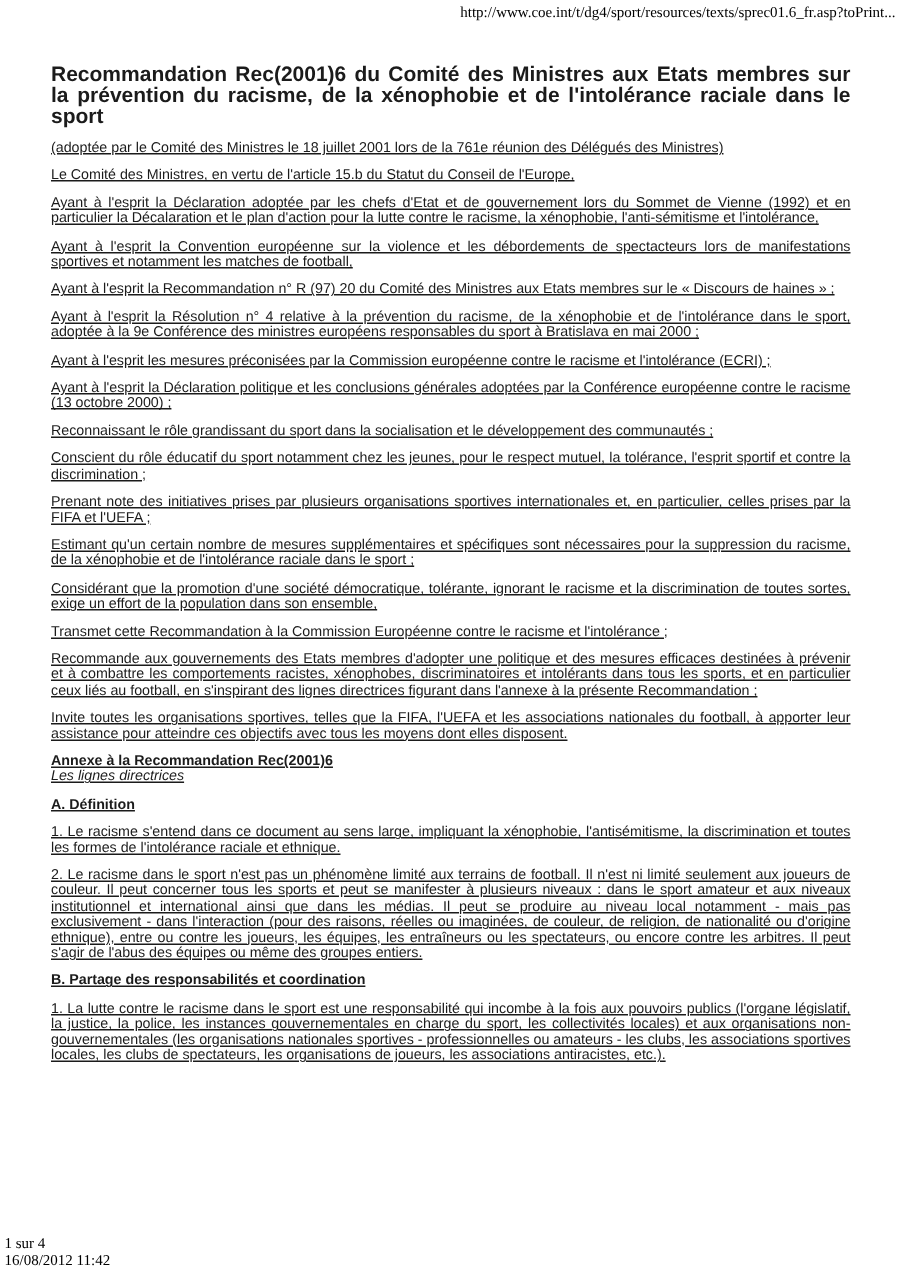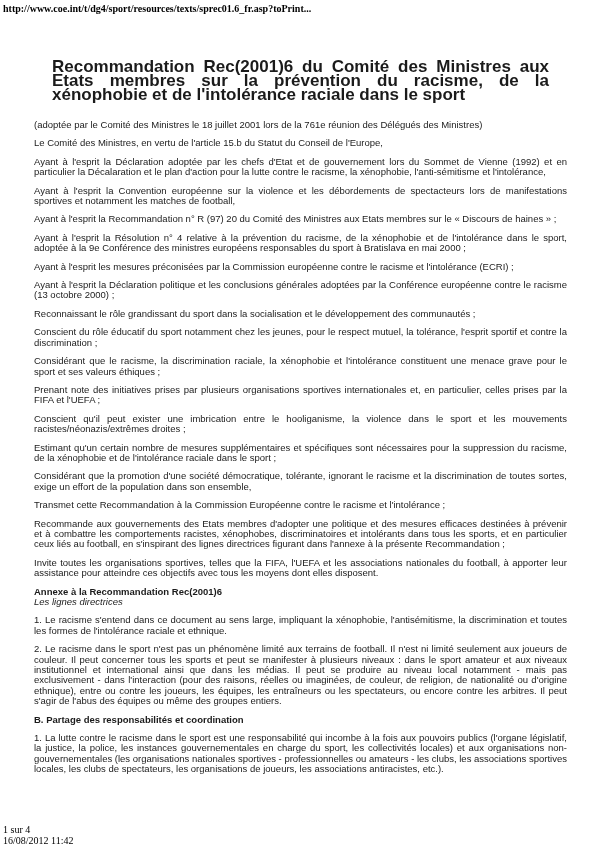--- a/index.html
+++ b/index.html
@@ -11,44 +11,45 @@
     overflow: hidden;
     color: #1b1b1b;
     font-family: "Liberation Sans", sans-serif;
     box-sizing: border-box;
   }
   .print-header {
     position: absolute;
     top: 3px;
     left: 3px;
     right: 3px;
+    text-align: right;
     font-family: "Liberation Serif", serif;
     font-size: 10px;
     color: #000000;
     white-space: nowrap;
-    font-weight: bold;
   }
   .content {
     position: absolute;
     top: 42px;
     left: 34px;
     right: 33px;
   }
   .doc-title {
-    margin: 18px;
-    font-size: 17px;
+    margin: 0;
+    font-size: 14px;
     line-height: 14px;
     font-weight: bold;
     text-align: justify;
   }
   .content p.block {
     margin: 8px 0 0 0;
     font-size: 9.5px;
     line-height: 10.4px;
     text-align: justify;
+    text-decoration: underline;
   }
   .content p.block.first { margin-top: 10px; }
   .content p.block.bold { font-weight: bold; }
   .content p.block.italic { font-style: italic; }
   .content p.block.attached { margin-top: 0; }
   .print-footer {
     position: absolute;
     bottom: 4px;
     left: 3px;
     right: 3px;
@@ -73,30 +74,29 @@
     <p class="block first">(adoptée par le Comité des Ministres le 18 juillet 2001 lors de la 761e réunion des Délégués des Ministres)</p>
     <p class="block">Le Comité des Ministres, en vertu de l'article 15.b du Statut du Conseil de l'Europe,</p>
     <p class="block">Ayant à l'esprit la Déclaration adoptée par les chefs d'Etat et de gouvernement lors du Sommet de Vienne (1992) et en particulier la Décalaration et le plan d'action pour la lutte contre le racisme, la xénophobie, l'anti-sémitisme et l'intolérance,</p>
     <p class="block">Ayant à l'esprit la Convention européenne sur la violence et les débordements de spectacteurs lors de manifestations sportives et notamment les matches de football,</p>
     <p class="block">Ayant à l'esprit la Recommandation n° R (97) 20 du Comité des Ministres aux Etats membres sur le « Discours de haines » ;</p>
     <p class="block">Ayant à l'esprit la Résolution n° 4 relative à la prévention du racisme, de la xénophobie et de l'intolérance dans le sport, adoptée à la 9e Conférence des ministres européens responsables du sport à Bratislava en mai 2000 ;</p>
     <p class="block">Ayant à l'esprit les mesures préconisées par la Commission européenne contre le racisme et l'intolérance (ECRI) ;</p>
     <p class="block">Ayant à l'esprit la Déclaration politique et les conclusions générales adoptées par la Conférence européenne contre le racisme (13 octobre 2000) ;</p>
     <p class="block">Reconnaissant le rôle grandissant du sport dans la socialisation et le développement des communautés ;</p>
     <p class="block">Conscient du rôle éducatif du sport notamment chez les jeunes, pour le respect mutuel, la tolérance, l'esprit sportif et contre la discrimination ;</p>
-    <p class="block">Considérant que le racisme, la discrimination raciale, la xénophobie et l'intolérance constituent une menace grave pour le sport et ses valeurs éthiques ;</p>
     <p class="block">Prenant note des initiatives prises par plusieurs organisations sportives internationales et, en particulier, celles prises par la FIFA et l'UEFA ;</p>
-    <p class="block">Conscient qu'il peut exister une imbrication entre le hooliganisme, la violence dans le sport et les mouvements racistes/néonazis/extrêmes droites ;</p>
     <p class="block">Estimant qu'un certain nombre de mesures supplémentaires et spécifiques sont nécessaires pour la suppression du racisme, de la xénophobie et de l'intolérance raciale dans le sport ;</p>
     <p class="block">Considérant que la promotion d'une société démocratique, tolérante, ignorant le racisme et la discrimination de toutes sortes, exige un effort de la population dans son ensemble,</p>
     <p class="block">Transmet cette Recommandation à la Commission Européenne contre le racisme et l'intolérance ;</p>
     <p class="block">Recommande aux gouvernements des Etats membres d'adopter une politique et des mesures efficaces destinées à prévenir et à combattre les comportements racistes, xénophobes, discriminatoires et intolérants dans tous les sports, et en particulier ceux liés au football, en s'inspirant des lignes directrices figurant dans l'annexe à la présente Recommandation ;</p>
     <p class="block">Invite toutes les organisations sportives, telles que la FIFA, l'UEFA et les associations nationales du football, à apporter leur assistance pour atteindre ces objectifs avec tous les moyens dont elles disposent.</p>
     <p class="block bold">Annexe à la Recommandation Rec(2001)6</p>
     <p class="block italic attached">Les lignes directrices</p>
+    <p class="block bold">A. Définition</p>
     <p class="block">1. Le racisme s'entend dans ce document au sens large, impliquant la xénophobie, l'antisémitisme, la discrimination et toutes les formes de l'intolérance raciale et ethnique.</p>
     <p class="block">2. Le racisme dans le sport n'est pas un phénomène limité aux terrains de football. Il n'est ni limité seulement aux joueurs de couleur. Il peut concerner tous les sports et peut se manifester à plusieurs niveaux : dans le sport amateur et aux niveaux institutionnel et international ainsi que dans les médias. Il peut se produire au niveau local notamment - mais pas exclusivement - dans l'interaction (pour des raisons, réelles ou imaginées, de couleur, de religion, de nationalité ou d'origine ethnique), entre ou contre les joueurs, les équipes, les entraîneurs ou les spectateurs, ou encore contre les arbitres. Il peut s'agir de l'abus des équipes ou même des groupes entiers.</p>
     <p class="block bold">B. Partage des responsabilités et coordination</p>
     <p class="block">1. La lutte contre le racisme dans le sport est une responsabilité qui incombe à la fois aux pouvoirs publics (l'organe législatif, la justice, la police, les instances gouvernementales en charge du sport, les collectivités locales) et aux organisations non-gouvernementales (les organisations nationales sportives - professionnelles ou amateurs - les clubs, les associations sportives locales, les clubs de spectateurs, les organisations de joueurs, les associations antiracistes, etc.).</p>
   </div>
 
   <div class="print-footer">
     <span>1 sur 4</span>
     <span>16/08/2012 11:42</span>
   </div>

